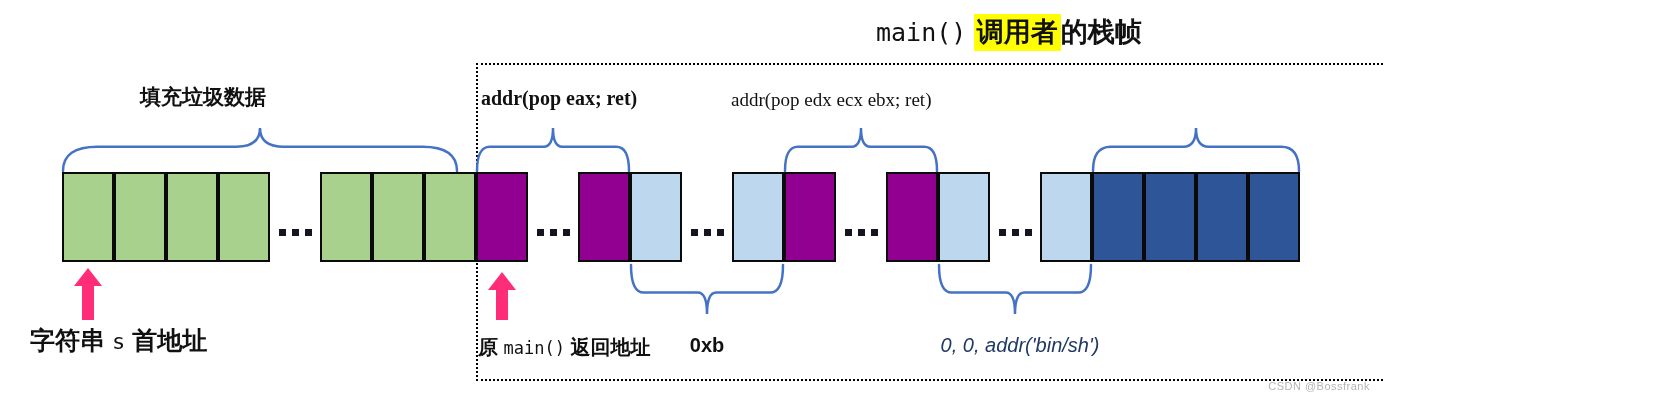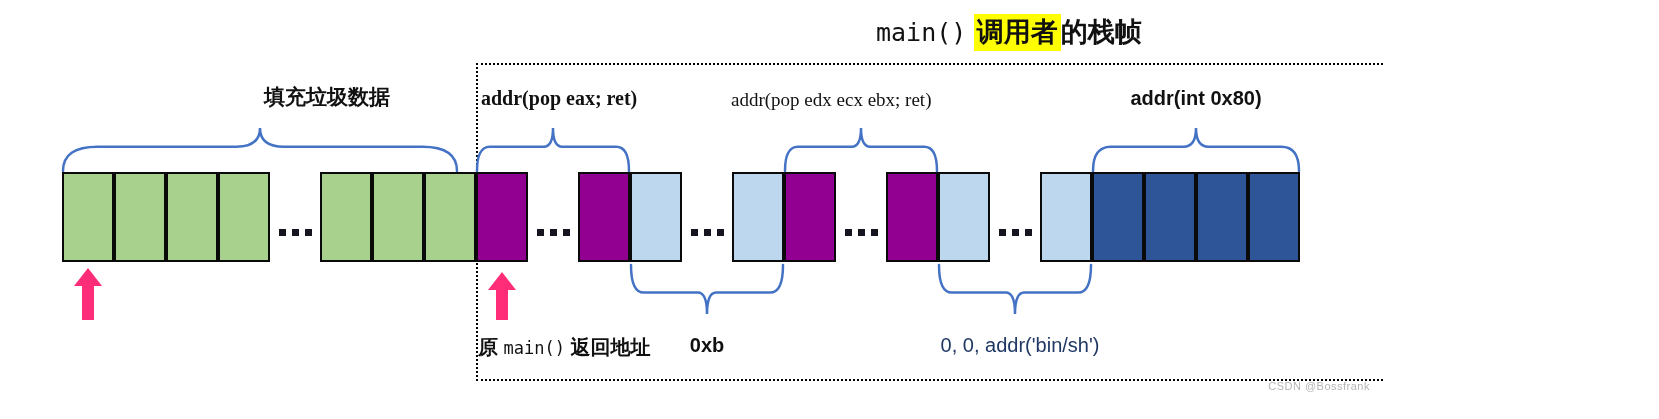--- a/index.html
+++ b/index.html
@@ -8,31 +8,31 @@
     font-family:"Liberation Sans",sans-serif;color:#111;
   }
   
   #title{position:absolute;left:876px;top:14px;white-space:nowrap;font-size:27px;font-weight:700;}
   #title .code{font-family:"DejaVu Sans Mono",monospace;font-weight:400;font-size:25px;}
   #title .hl{background:#ffff00;padding:3px 3px 4px 3px;}
   
   #frame{position:absolute;left:476px;top:63px;width:1155px;height:318px;border:2px dotted #000;box-sizing:border-box;}
   
   .toplabel{position:absolute;white-space:nowrap;}
-  #lbl-garbage{left:140px;top:83px;width:250px;text-align:right;font-size:21px;font-weight:700;}
+  #lbl-garbage{left:140px;top:83px;width:250px;text-align:left;font-size:21px;font-weight:700;}
   #lbl-popeax{left:481px;top:87px;font-size:20px;font-weight:700;font-family:Liberation Serif, serif;}
   #lbl-popregs{left:731px;top:89px;width:260px;text-align:left;font-family:"Liberation Serif",serif;font-size:19px;}
   #lbl-int80{left:1076px;top:87px;width:240px;text-align:center;font-size:20px;font-weight:700;}
   
   #lbl-straddr{position:absolute;left:30px;top:324px;font-size:25px;font-weight:700;white-space:nowrap;}
   #lbl-straddr .code{font-family:"DejaVu Sans Mono",monospace;font-weight:400;font-size:22px;}
   #lbl-retaddr{position:absolute;left:478px;top:334px;font-size:20px;font-weight:700;white-space:nowrap;}
   #lbl-retaddr .code{font-family:"DejaVu Sans Mono",monospace;font-weight:400;font-size:17px;}
   #lbl-xb{position:absolute;left:672px;top:334px;width:70px;text-align:center;font-size:20px;font-weight:600;}
-  #lbl-binsh{position:absolute;left:905px;top:334px;width:230px;text-align:center;font-size:20px;color:#1f3864;}
+  #lbl-binsh{position:absolute;left:905px;top:334px;width:230px;text-align:center;font-size:20px;color:#1f3864;font-style:italic;}
   
   .cell{position:absolute;top:172px;width:52px;height:90px;box-sizing:border-box;border:2px solid #0a0a0a;z-index:2;}
   .dots{position:absolute;top:229px;width:50px;display:flex;justify-content:center;gap:6px;z-index:2;}
   .dots i{width:7px;height:7px;background:#15151f;display:block;}
   
   .brace{position:absolute;overflow:visible;z-index:1;}
   
   .uparrow{position:absolute;width:28px;z-index:3;}
   .uparrow .head{width:0;height:0;border-left:14px solid transparent;border-right:14px solid transparent;}
   .uparrow .shaft{width:12px;margin:0 auto;}
@@ -44,21 +44,20 @@
 
 <div id="stage">
 
   <div id="title"><span class="code">main()</span><span>&nbsp;</span><span class="hl">调用者</span><span>的栈帧</span></div>
 
   <div id="frame"></div>
 
   <div id="lbl-garbage" class="toplabel">填充垃圾数据</div>
   <div id="lbl-popeax" class="toplabel">addr(pop eax; ret)</div>
   <div id="lbl-popregs" class="toplabel">addr(pop edx ecx ebx; ret)</div>
-  <div id="lbl-int80" class="toplabel">addr(int 0x80)</div>
 
   <div id="cell-layer">
       <div class="cell" style="left: 62px; background: rgb(169, 209, 142);"></div>
       <div class="cell" style="left: 114px; background: rgb(169, 209, 142);"></div>
       <div class="cell" style="left: 166px; background: rgb(169, 209, 142);"></div>
       <div class="cell" style="left: 218px; background: rgb(169, 209, 142);"></div>
       <div class="dots" style="left: 270px;">
         <i></i>
         <i></i>
         <i></i>
@@ -122,20 +121,21 @@
 
   <div class="uparrow" id="arrow-straddr" style="left: 74px; top: 268px;">
     <div class="head" style="border-bottom: 18px solid rgb(255, 45, 120);"></div>
     <div class="shaft" style="background: rgb(255, 45, 120); height: 34px;"></div>
   </div>
   <div class="uparrow" id="arrow-retaddr" style="left: 488px; top: 272px;">
     <div class="head" style="border-bottom: 18px solid rgb(255, 45, 120);"></div>
     <div class="shaft" style="background: rgb(255, 45, 120); height: 30px;"></div>
   </div>
 
+  <div id="lbl-straddr"><span>字符串 </span><span class="code">s</span><span> 首地址</span></div>
 
   <div id="lbl-retaddr"><span>原 </span><span class="code">main()</span><span> 返回地址</span></div>
 
   <div id="lbl-xb">0xb</div>
   <div id="lbl-binsh">0, 0, addr('bin/sh')</div>
 
   <div id="watermark">CSDN @Bossfrank</div>
 </div>
 
 </body></html>

